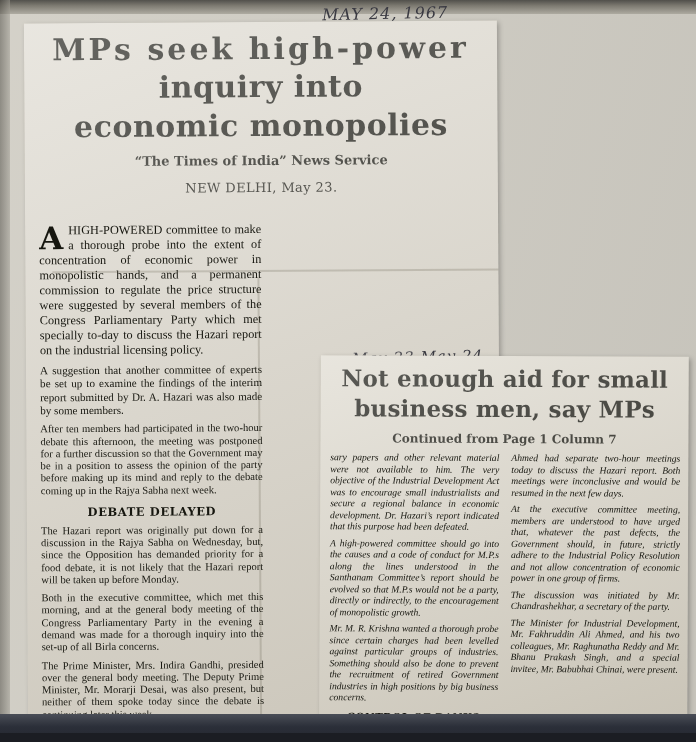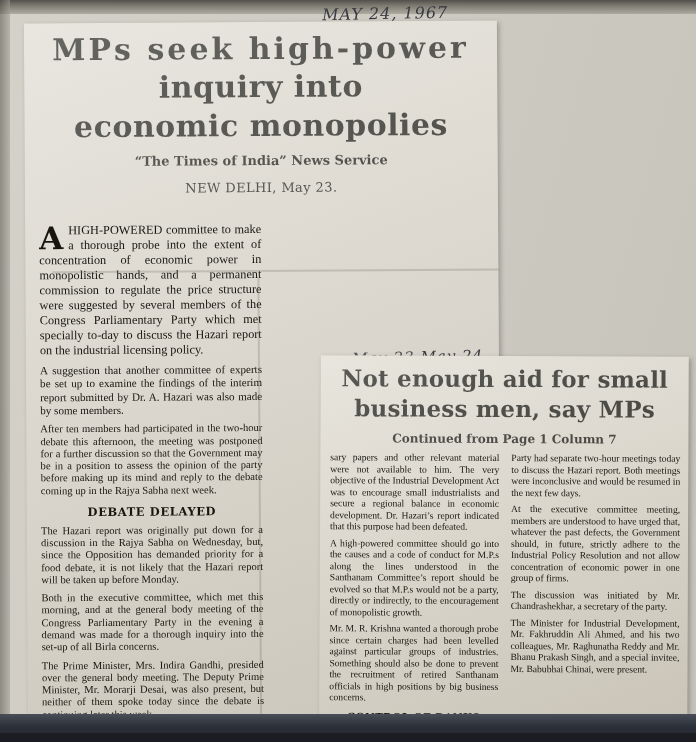--- a/index.html
+++ b/index.html
@@ -194,21 +194,21 @@
     display: flex;
     gap: 12px;
   }
   #cols2 .col {
     width: 169px;
     font-size: 9.6px;
     line-height: 1.2;
     text-align: justify;
     color: #16160f;
   }
-  #cols2 p { margin: 0 0 5px 0; }
+  #cols2 p { margin: 0 0 5px 0; font-style: italic; }
   #cols2 .subhead { font-size: 10.2px; margin: 7px 0 4px 0; }
 
   
   .fold {
     position: absolute;
     background: rgba(90,85,70,.22);
   }
   #fold-a { left: 232px; top: 255px; width: 2px; height: 445px; }
   #fold-b { left: 27px; top: 248px; width: 470px; height: 2px; }
 </style>
@@ -259,26 +259,26 @@
     <div id="headline2">
       <div>Not enough aid for small</div>
       <div>business men, say MPs</div>
     </div>
     <div id="cont-line">Continued from Page 1 Column 7</div>
 
     <div id="cols2">
       <div class="col">
         <p>sary papers and other relevant material were not available to him. The very objective of the Industrial Development Act was to encourage small industrialists and secure a regional balance in economic development. Dr. Hazari’s report indicated that this purpose had been defeated.</p>
         <p>A high-powered committee should go into the causes and a code of conduct for M.P.s along the lines understood in the Santhanam Committee’s report should be evolved so that M.P.s would not be a party, directly or indirectly, to the encouragement of monopolistic growth.</p>
-        <p>Mr. M. R. Krishna wanted a thorough probe since certain charges had been levelled against particular groups of industries. Something should also be done to prevent the recruitment of retired Santhanam officials in high positions by big business concerns.</p>
+        <p>Mr. M. R. Krishna wanted a thorough probe since certain charges had been levelled against particular groups of industries. Something should also be done to prevent the recruitment of retired Government industries in high positions by big business concerns.</p>
         <div class="subhead">CONTROL OF BANKS</div>
 
       </div>
       <div class="col">
-        <p>Party had separate two-hour meetings today to discuss the Hazari report. Both meetings were inconclusive and would be resumed in the next few days.</p>
+        <p>Ahmed had separate two-hour meetings today to discuss the Hazari report. Both meetings were inconclusive and would be resumed in the next few days.</p>
         <p>At the executive committee meeting, members are understood to have urged that, whatever the past defects, the Government should, in future, strictly adhere to the Industrial Policy Resolution and not allow concentration of economic power in one group of firms.</p>
         <p>The discussion was initiated by Mr. Chandrashekhar, a secretary of the party.</p>
         <p>The Minister for Industrial Development, Mr. Fakhruddin Ali Ahmed, and his two colleagues, Mr. Raghunatha Reddy and Mr. Bhanu Prakash Singh, and a special invitee, Mr. Babubhai Chinai, were present.</p>
       </div>
     </div>
   </div>
 
   <div id="scan-edge-bottom"></div>
 </div>
 

